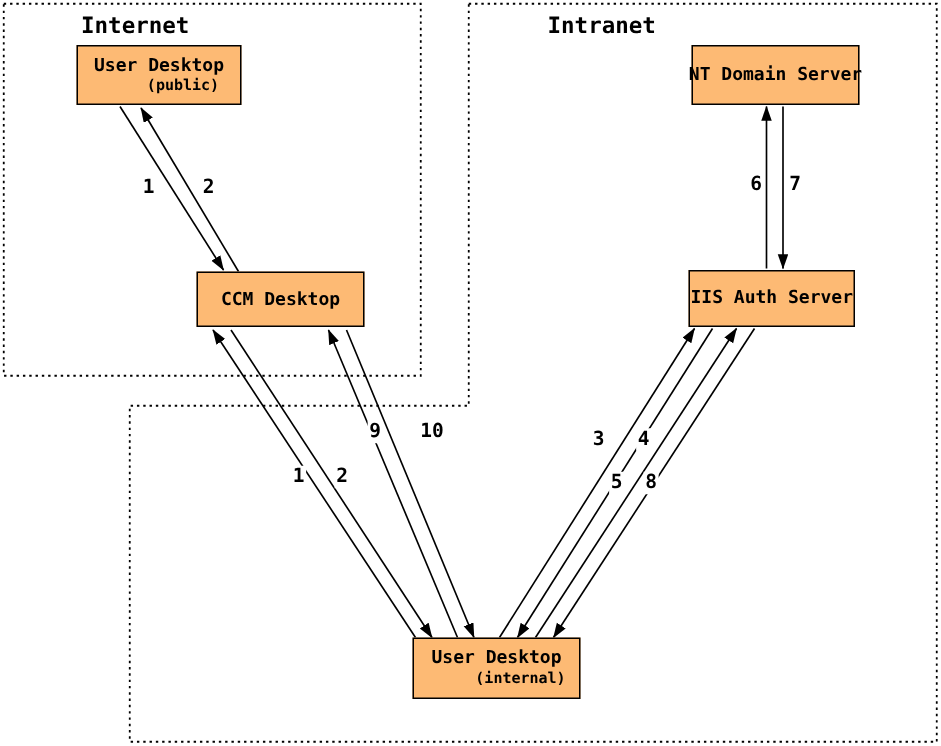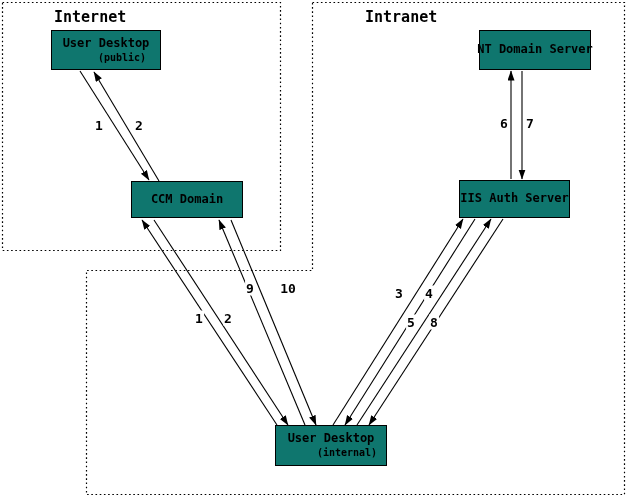--- a/index.html
+++ b/index.html
@@ -8,21 +8,21 @@
     width: 627px;
     height: 497px;
     background: #ffffff;
     font-family: "DejaVu Sans Mono", "Liberation Mono", monospace;
     color: #000000;
     overflow: hidden;
   }
   .canvas svg { position: absolute; left: 0; top: 0; }
   .node {
     position: absolute;
-    background: #0f766e;
+    background: #fdba74;
     border: 1.5px solid #000000;
     box-sizing: border-box;
     display: flex;
     flex-direction: column;
     align-items: center;
     justify-content: center;
     text-align: center;
     line-height: 1.15;
   }
   .node-title {
@@ -84,23 +84,23 @@
         <line x1="511" y1="179" x2="511" y2="71" stroke="#000000" stroke-width="1.1" marker-end="url(#arrowhead)"></line>
         <line x1="522" y1="71" x2="522" y2="179" stroke="#000000" stroke-width="1.1" marker-end="url(#arrowhead)"></line>
       </g>
   </svg>
   <div id="nodes-layer">
       <div class="node" style="left: 51px; top: 30px; width: 110px; height: 40px;">
         <div class="node-title">User Desktop</div>
         <div class="node-subtitle">(public)</div>
       </div>
       <div class="node" style="left: 131px; top: 181px; width: 112px; height: 37px;">
-        <div class="node-title">CCM Domain</div>
+        <div class="node-title">CCM Desktop</div>
       </div>
-      <div class="node" style="left: 479px; top: 30px; width: 112px; height: 40px;">
+      <div class="node" style="left: 461px; top: 30px; width: 112px; height: 40px;">
         <div class="node-title">NT Domain Server</div>
       </div>
       <div class="node" style="left: 459px; top: 180px; width: 111px; height: 38px; text-align: center;">
         <div class="node-title">IIS Auth Server</div>
       </div>
       <div class="node" style="left: 275px; top: 425px; width: 112px; height: 41px;">
         <div class="node-title">User Desktop</div>
         <div class="node-subtitle">(internal)</div>
       </div>
     </div>

